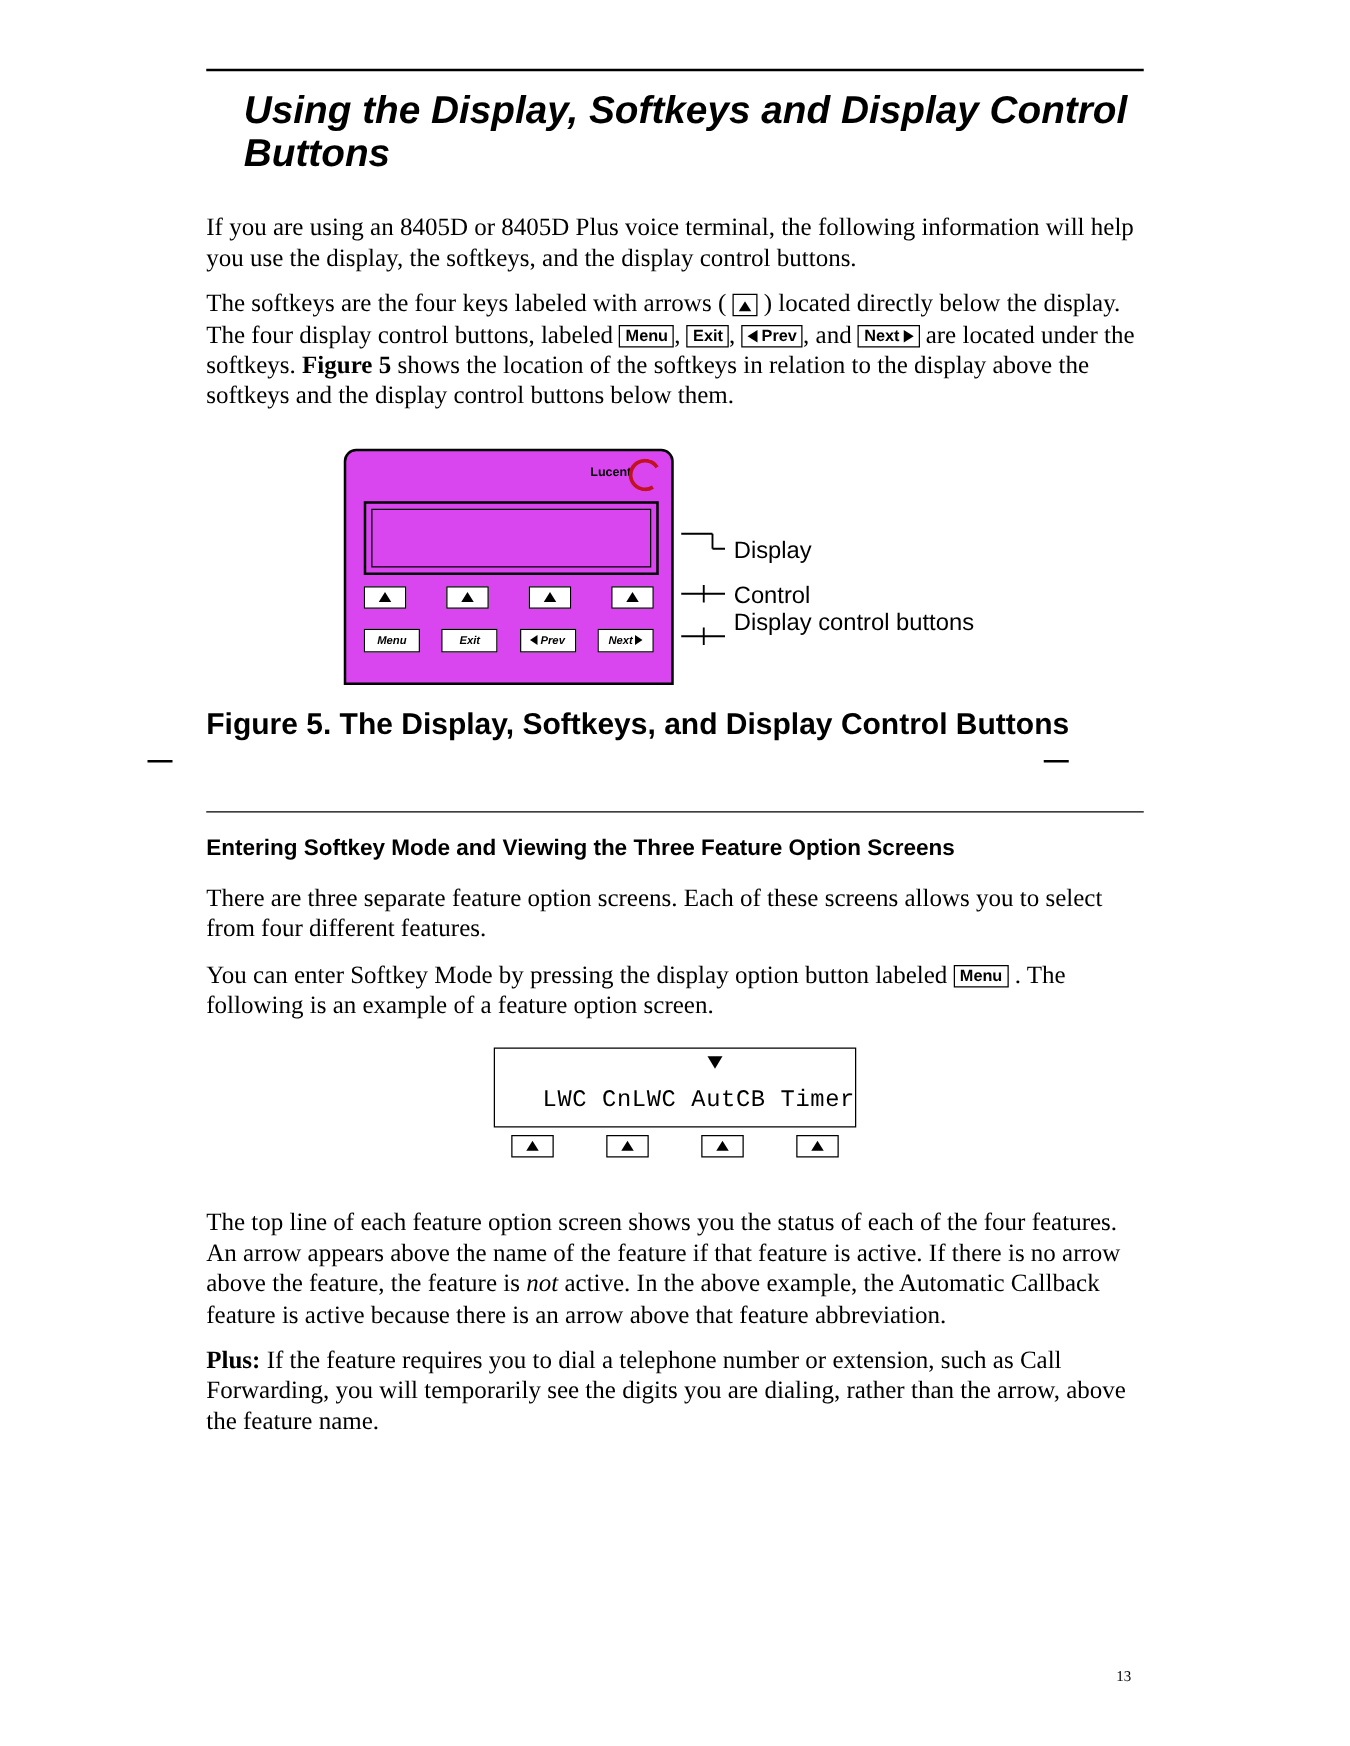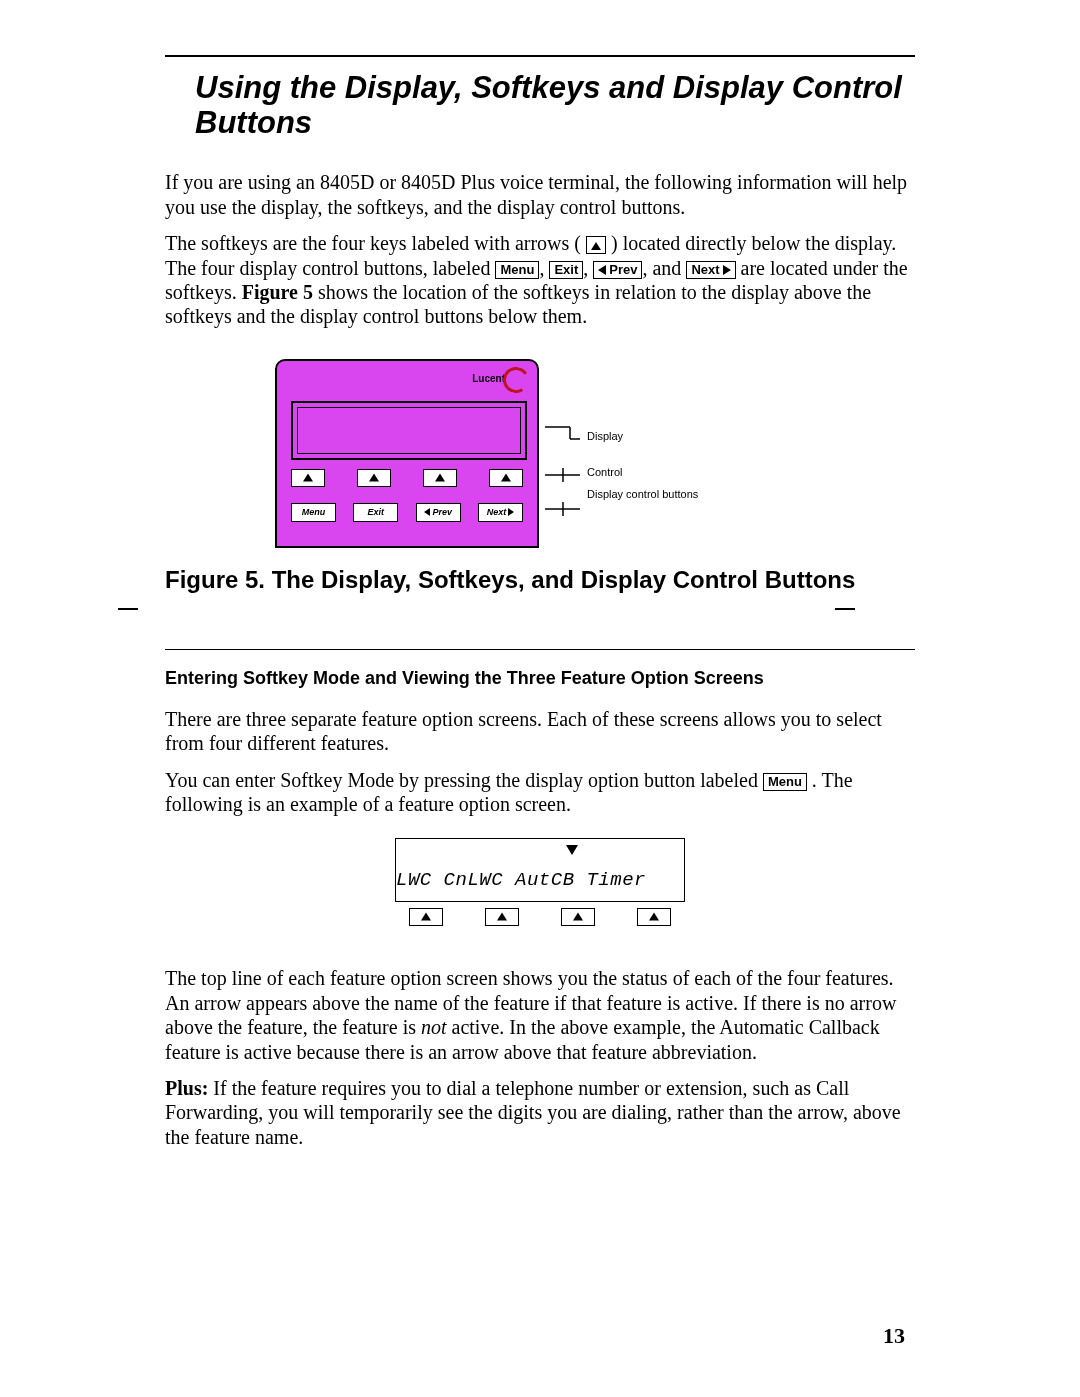--- a/index.html
+++ b/index.html
@@ -112,59 +112,59 @@
     font-family: Arial, Helvetica, sans-serif; font-size: 9px;
     font-style: italic; font-weight: 600;
     display: flex; align-items: center; justify-content: center;
     background: #fff; white-space: nowrap;
   }
   .dbtn .t { display:inline-block; width:0;height:0; }
   .dbtn .tl { border-top:4px solid transparent;border-bottom:4px solid transparent;border-right:6px solid #000; margin-right:2px;}
   .dbtn .tr { border-top:4px solid transparent;border-bottom:4px solid transparent;border-left:6px solid #000; margin-left:2px;}
 
   .callouts { position: absolute; left: 270px; top: 0; width: 260px; height: 185px; }
-  .callouts .lbl { position:absolute; font-family: Arial, Helvetica, sans-serif; font-size: 11px; white-space: nowrap; }
+  .callouts .lbl { position:absolute; font-family: Arial, Helvetica, sans-serif; font-size: 19px; white-space: nowrap; }
 
   .fig-caption {
     font-family: Arial, Helvetica, sans-serif;
     font-weight: 700; font-size: 24px;
     text-align: left;
     margin: 10px 0 40px 0;
   }
 
   .crop-left, .crop-right { position:absolute; top:608px; width:20px; height:2px; background:#000; }
   .crop-left  { left: 118px; }
   .crop-right { right: 225px; }
 
   h2.subhead {
     font-family: Arial, Helvetica, sans-serif;
     font-weight: 700; font-size: 18px;
     margin: 18px 0 18px 0;
   }
 
   
-  .opt-wrap { width: 290px; margin: 22px auto 40px auto; text-align:left;font-style:italic; }
+  .opt-wrap { width: 290px; margin: 22px auto 40px auto; text-align:right; }
   .opt-screen {
     border: 1.5px solid #000; height: 62px; position: relative;
   }
   .opt-screen .arrow-dn {
     position:absolute; top:6px; left:61%; transform:translateX(-50%);
     width:0;height:0;
     border-left:6px solid transparent;border-right:6px solid transparent;border-top:10px solid #000;
   }
   .opt-screen .opt-text {
     position:absolute; left:0; right:0; top:30px;
     font-family:"Courier New",Courier,monospace; font-size:19px;
     letter-spacing: .5px;
   }
   .opt-keys { display:flex; justify-content:space-between; padding:0 14px; margin-top:6px; }
 
   .pagenum {
     position: absolute; right: 175px; bottom: 48px;
-    font-family: "Times New Roman", serif; font-weight: 700; font-size: 22px;
+    font-family: "Times New Roman", serif; font-weight: 400; font-size: 12px;
   }
 </style>
 </head>
 <body>
 
 <div class="page">
 
   <hr class="rule">
 
   <h1 class="page-title">Using the Display, Softkeys and Display Control Buttons</h1>

